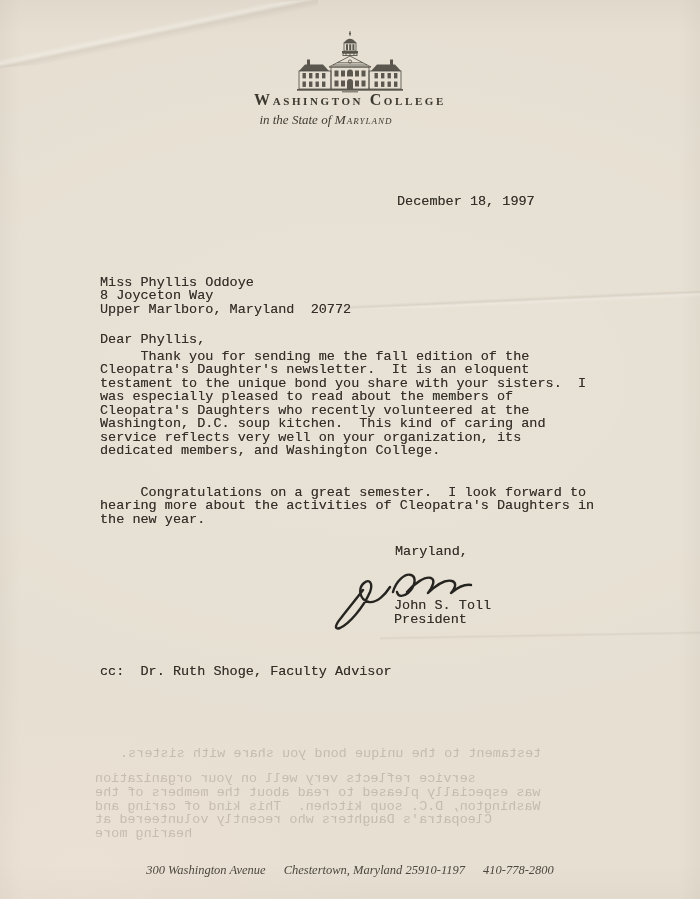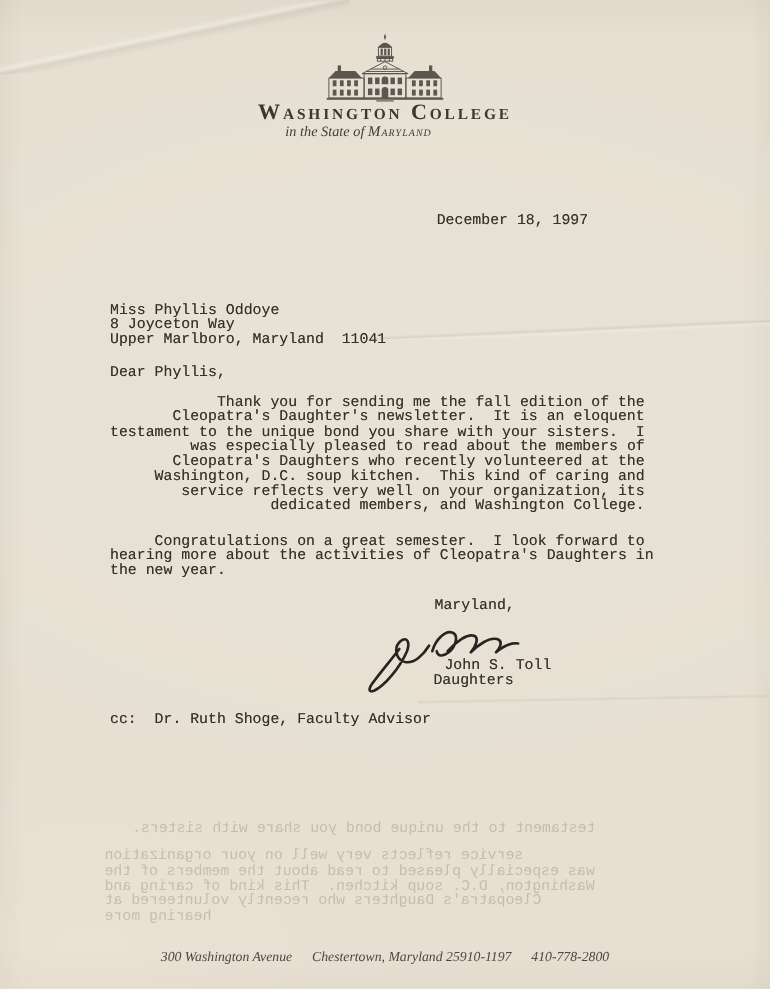--- a/index.html
+++ b/index.html
@@ -48,44 +48,44 @@
   }
 
   
   .crest { position: absolute; left: 294px; top: 31px; width: 112px; height: 62px; }
   .college-name {
     position: absolute; left: 0; top: 91px; width: 700px;
     text-align: center;
     font-family: "Liberation Serif", "DejaVu Serif", serif;
     font-variant: small-caps;
     font-weight: bold;
-    font-size: 20px;
+    font-size: 16px;
     letter-spacing: 2.6px;
     color: #3b382f;
   }
   .tagline {
     position: absolute; left: 0; top: 112px; width: 652px;
     text-align: center;
     font-family: "Liberation Serif", "DejaVu Serif", serif;
     font-style: italic;
     font-size: 13px;
     color: #403c33;
   }
   .tagline .state { font-variant: small-caps; letter-spacing: 1px; font-size: 13.5px; }
 
   
   .dateline   { left: 397px; top: 195px; }
   .recipient  { left: 100px; top: 276px; }
   .salutation { left: 100px; top: 333px; }
-  .para1      { left: 100px; top: 360px; text-align: right; }
+  .para1      { left: 100px; top: 350px; }
   .para2      { left: 100px; top: 486px; }
   .valediction{ left: 395px; top: 545px; }
-  .signer-name{ left: 404px; top: 599px; }
+  .signer-name{ left: 394px; top: 599px; }
   .signer-title{ left: 394px; top: 613px; }
-  .cc-line    { left: 100px; top: 648px; }
+  .cc-line    { left: 100px; top: 665px; }
 
   .signature { position: absolute; left: 333px; top: 564px; width: 152px; height: 66px; }
 
   
   .bleed {
     position: absolute;
     font-family: "Liberation Mono", "DejaVu Sans Mono", monospace;
     font-size: 13.5px; line-height: 13.8px;
     color: rgba(125,116,100,0.85);
     opacity: 0.38;
@@ -184,21 +184,21 @@
       <rect class="dk" x="2" y="58" width="106" height="1.7"></rect>
       <rect class="md" x="47" y="59.7" width="16" height="1.8"></rect>
     </svg>
   </div>
   <div class="college-name">Washington College</div>
   <div class="tagline"><span>in the State of </span><span class="state">Maryland</span></div>
 
   <div class="mono dateline">December 18, 1997</div>
   <div class="mono recipient">Miss Phyllis Oddoye
 8 Joyceton Way
-Upper Marlboro, Maryland  11041</div>
+Upper Marlboro, Maryland  20772</div>
   <div class="mono salutation">Dear Phyllis,</div>
   <p class="mono para1">     Thank you for sending me the fall edition of the
 Cleopatra's Daughter's newsletter.  It is an eloquent
 testament to the unique bond you share with your sisters.  I
 was especially pleased to read about the members of
 Cleopatra's Daughters who recently volunteered at the
 Washington, D.C. soup kitchen.  This kind of caring and
 service reflects very well on your organization, its
 dedicated members, and Washington College.</p>
   <p class="mono para2">     Congratulations on a great semester.  I look forward to
@@ -208,21 +208,21 @@
 
   <div class="signature">
     <svg viewBox="0 0 152 66" width="152" height="66" xmlns="http://www.w3.org/2000/svg">
       <path d="M30,26 C24,34 14,46 8,54 C2,61 1,66 7,64 C16,60 30,44 37,28 C40,20 37,14 31,19 C25,24 26,36 36,38 C44,39 52,31 57,23
                M60,28 C63,17 72,9 78,11 C84,13 82,23 75,29 C70,33 65,33 64,28
                M74,28 C82,19 92,12 98,14 C103,16 99,24 95,29 C102,22 112,15 119,17 C125,19 121,26 118,29 C124,24 132,20 138,21" fill="none" stroke="#262420" stroke-width="2.4" stroke-linecap="round" stroke-linejoin="round"></path>
     </svg>
   </div>
 
   <div class="mono signer-name">John S. Toll</div>
-  <div class="mono signer-title">Daughters</div>
+  <div class="mono signer-title">President</div>
   <div class="mono cc-line">cc:  Dr. Ruth Shoge, Faculty Advisor</div>
 
   <div class="bleed bleed-line">testament to the unique bond you share with sisters.</div>
   <div class="bleed bleed-block">service reflects very well on your organization
 was especially pleased to read about the members of the
 Washington, D.C. soup kitchen.  This kind of caring and
 Cleopatra's Daughters who recently volunteered at
 hearing more</div>
 
   <div class="footer"><span>300 Washington Avenue</span><span>Chestertown, Maryland 25910-1197</span><span>410-778-2800</span></div>

